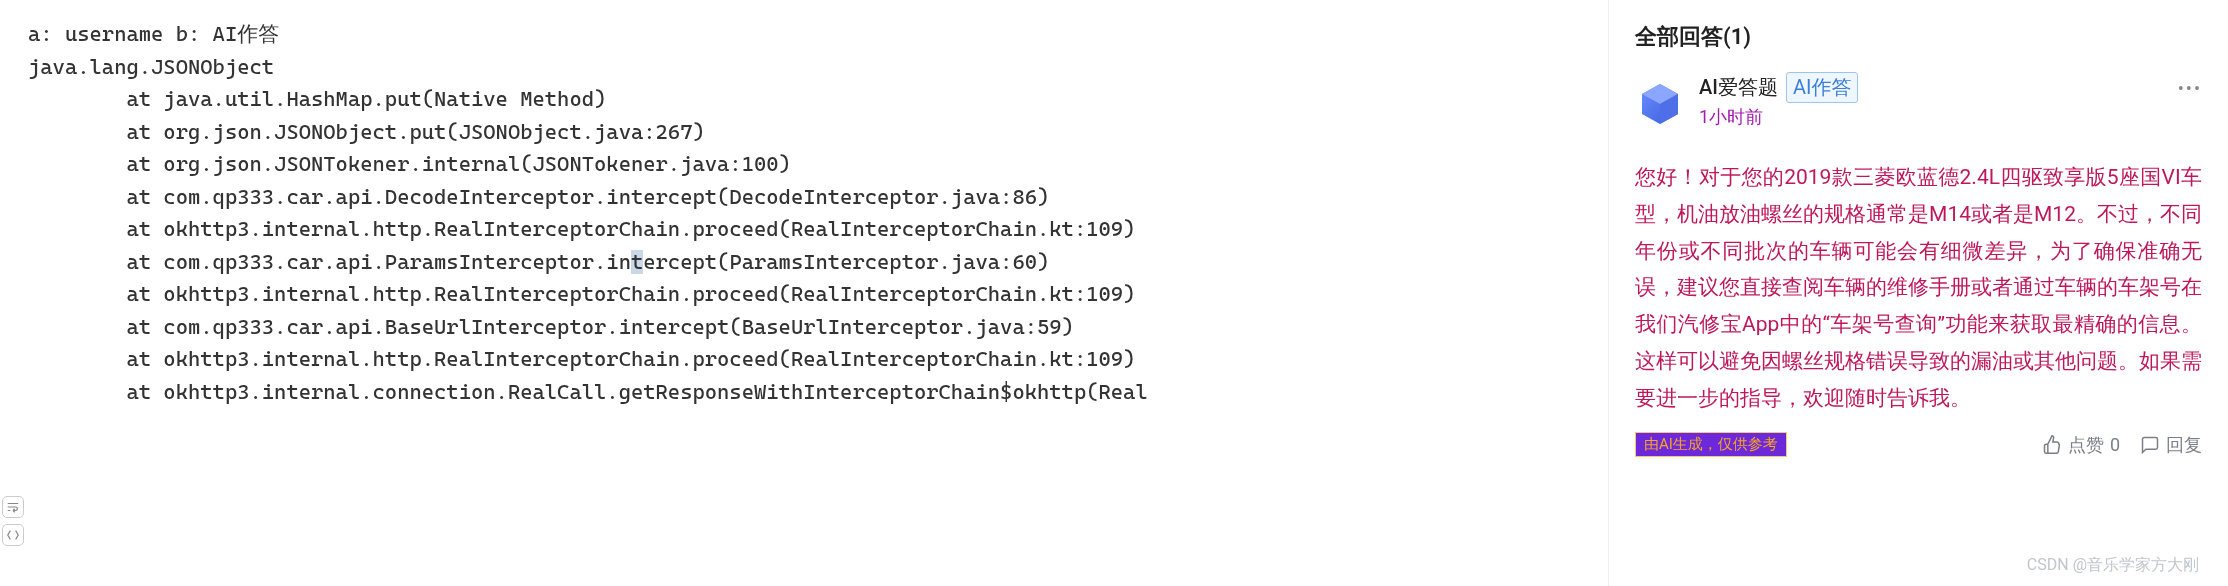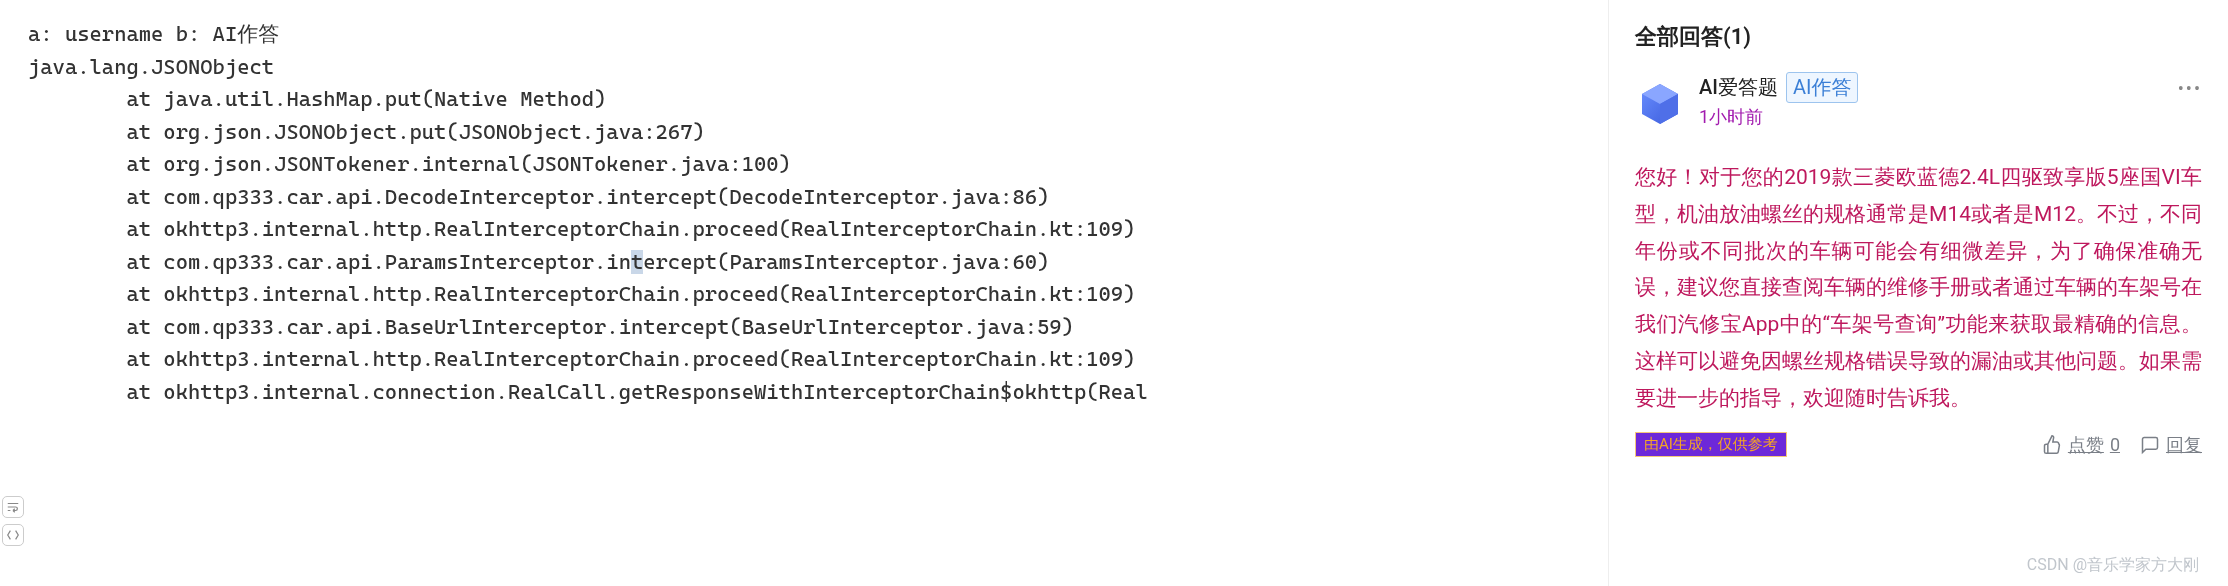--- a/index.html
+++ b/index.html
@@ -121,21 +121,20 @@
       padding: 2px 8px;
       border-radius: 0;
       background: #6d28d9;
     }
     .actions {
       display: flex;
       align-items: center;
       gap: 20px;
       color: #7a7f87;
       font-size: 18px;
-      text-decoration: underline;
     }
     .action-btn {
       display: flex;
       align-items: center;
       gap: 6px;
       cursor: pointer;
     }
     .watermark {
       position: absolute;
       right: 29px;

